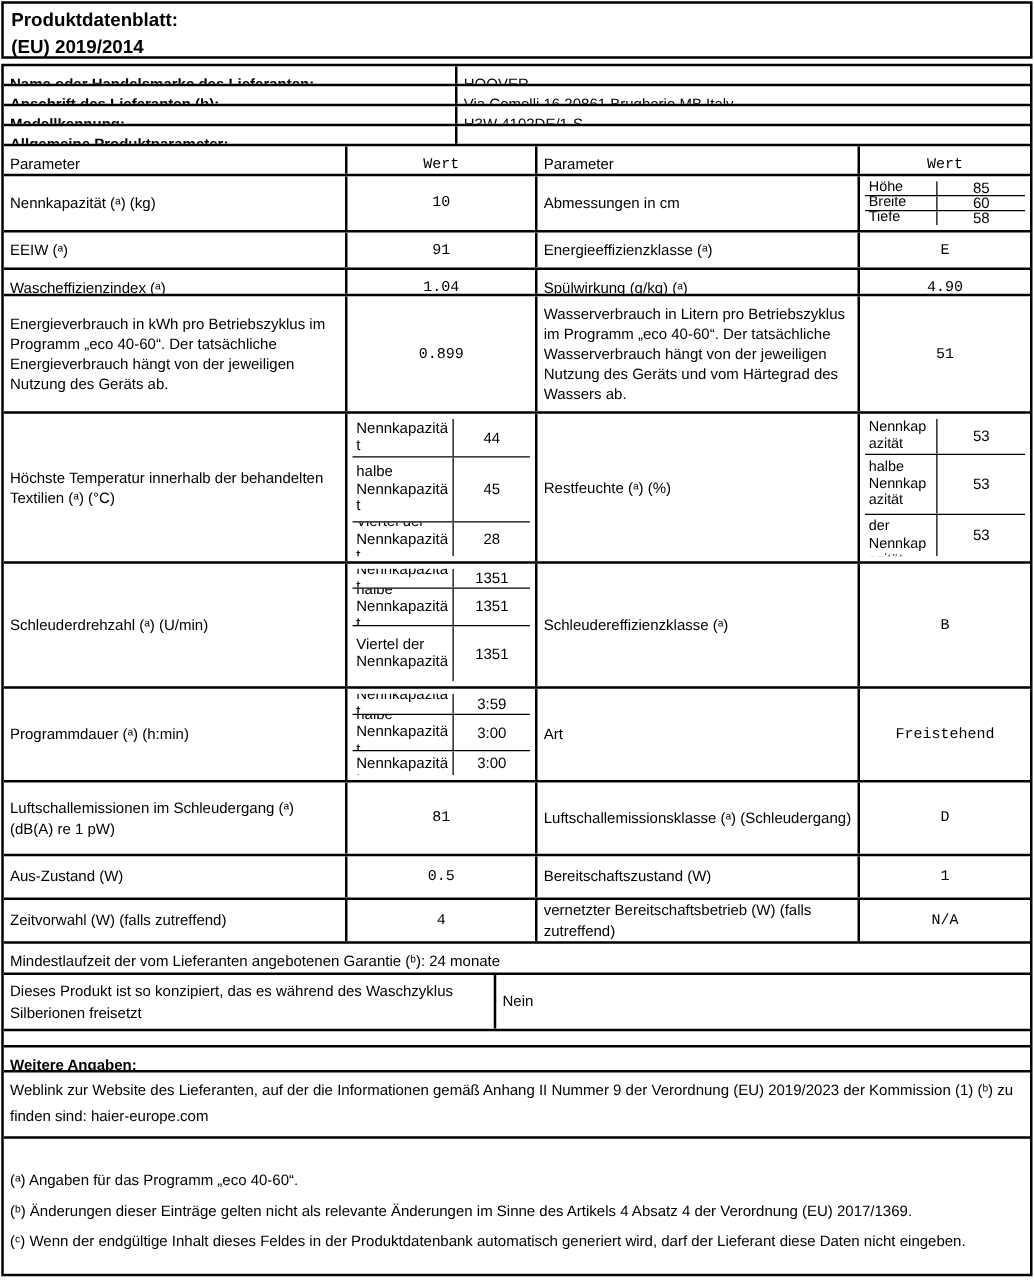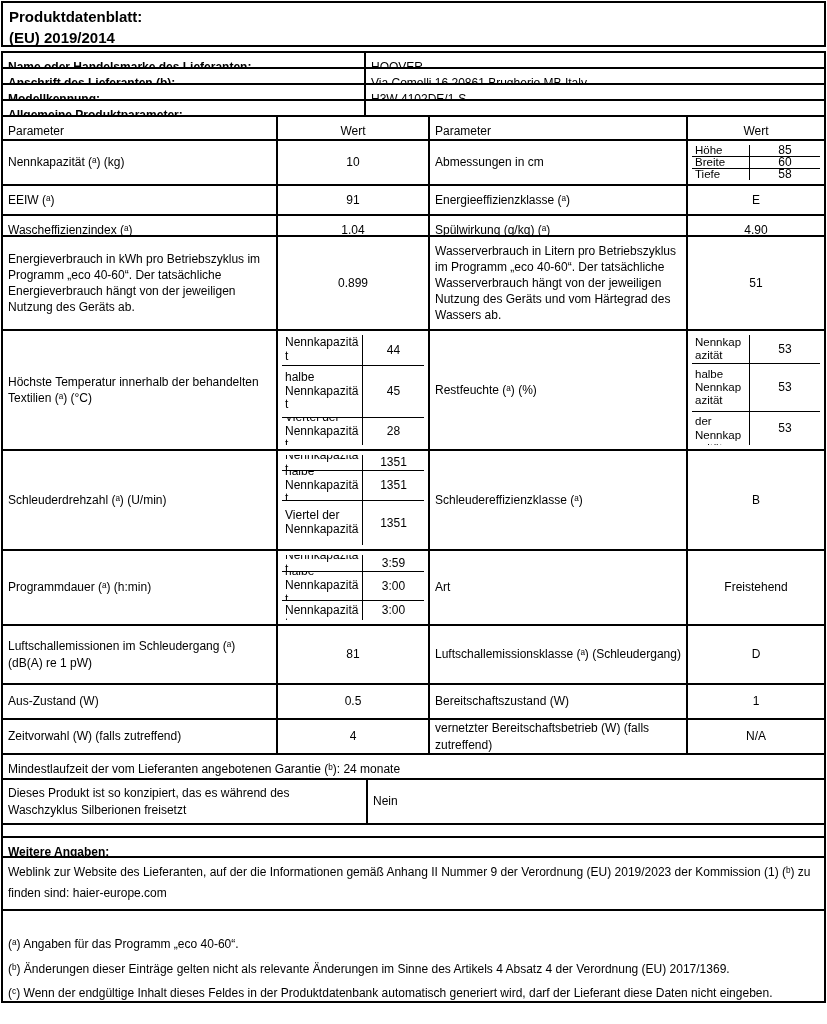--- a/index.html
+++ b/index.html
@@ -31,24 +31,24 @@
 
   
   .ilab { width: 361px; font-weight: bold; }
   .ival { flex: 1; }
 
   
   .cA { width: 273px; }
   .cB { width: 152px; }
   .cC { width: 258px; }
   .cD { width: 138px; }
-  .cAB { width: 363px; }
+  .cAB { width: 392px; }
   .full { width: 821px; }
 
-  .center { justify-content: center; text-align: left; }
+  .center { justify-content: center; text-align: left; font-family: Liberation Mono, monospace; }
   .bold { font-weight: bold; }
 
   
   .sub { flex-direction: column; align-items: stretch; padding: 4px; }
   .srow { display: flex; border-bottom: 1px solid #000; overflow: hidden; }
   .srow.last { border-bottom: none; flex: 1; }
   .slab { flex: 1; display: flex; align-items: center; padding: 0 3px; line-height: 1.15; overflow-wrap: anywhere; }
   .sval { display: flex; align-items: center; justify-content: center; border-left: 1px solid #000; }
   .subB .sval { width: 62px; }
   .subD .sval { width: 71px; }
@@ -243,21 +243,21 @@
     </div>
 
     <div class="row" style="height:20px">
       <div class="c full bold">Weitere Angaben:</div>
     </div>
 
     <div class="row" style="height:53px">
       <div class="weblink-cell full">Weblink zur Website des Lieferanten, auf der die Informationen gemäß Anhang II Nummer 9 der Verordnung (EU) 2019/2023 der Kommission (1) (ᵇ) zu finden sind: haier-europe.com</div>
     </div>
 
-    <div class="row" style="height:90px">
+    <div class="row" style="height:108px">
       <div class="footnotes-cell full">
         <div class="fn">(ᵃ) Angaben für das Programm „eco 40-60“.</div>
         <div class="fn">(ᵇ) Änderungen dieser Einträge gelten nicht als relevante Änderungen im Sinne des Artikels 4 Absatz 4 der Verordnung (EU) 2017/1369.</div>
         <div class="fn">(ᶜ) Wenn der endgültige Inhalt dieses Feldes in der Produktdatenbank automatisch generiert wird, darf der Lieferant diese Daten nicht eingeben.</div>
       </div>
     </div>
 
   </div>
 </div>
 

